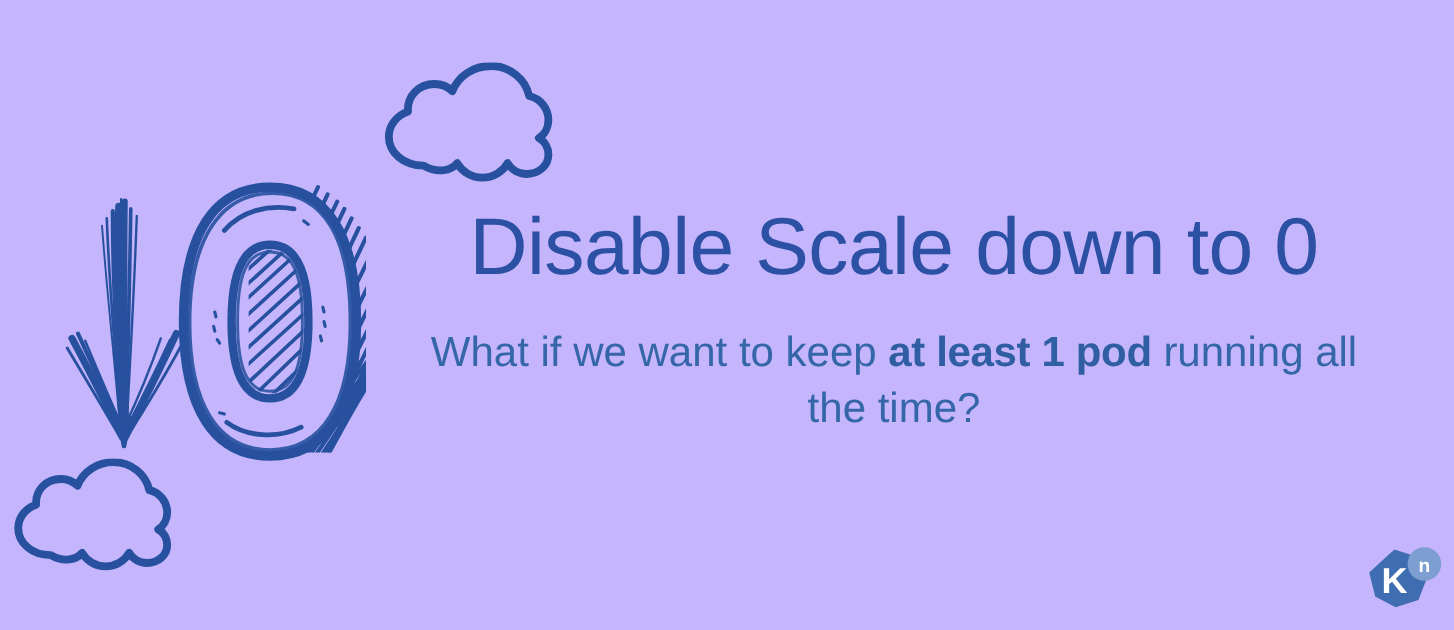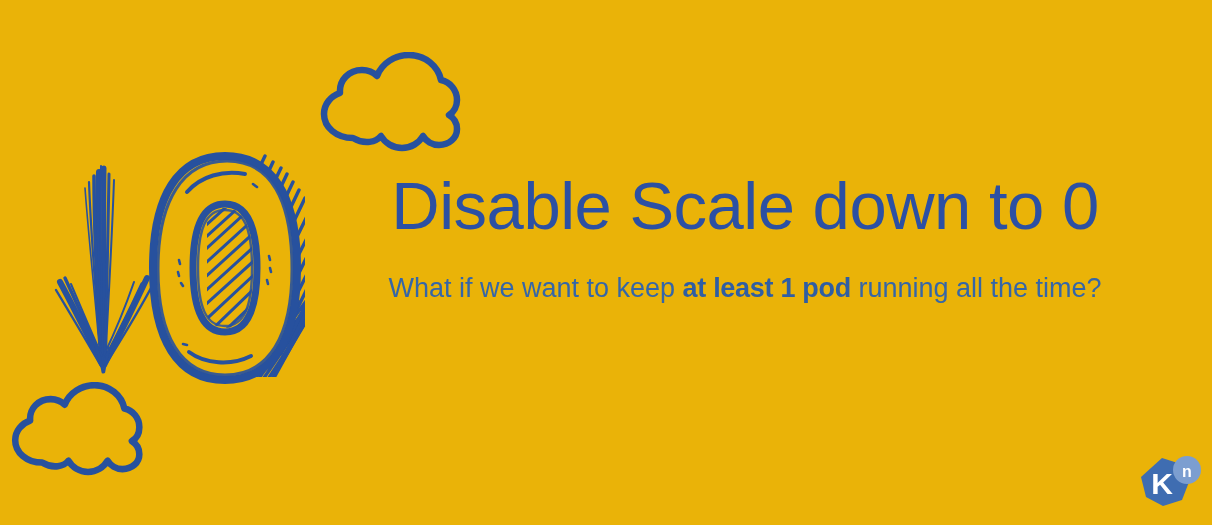--- a/index.html
+++ b/index.html
@@ -7,21 +7,21 @@
     padding: 0;
     background: #ffffff;
   }
   body {
     font-family: "Liberation Sans", sans-serif;
   }
   #slide {
     position: relative;
     width: 1212px;
     height: 525px;
-    background: #eab308;
+    background: #c4b5fd;
     overflow: hidden;
   }
 
   
   .art {
     position: absolute;
     pointer-events: none;
   }
   #cloud-top    { left: 312px; top: 52px;  width: 150px; height: 100px; }
   #cloud-bottom { left: 4px;   top: 382px; width: 140px; height: 94px;  }
@@ -41,21 +41,21 @@
     font-size: 67px;
     line-height: 1.0;
     font-weight: 400;
     letter-spacing: -0.5px;
     color: #2c50a3;
     white-space: nowrap;
   }
   #slide-subtitle {
     margin: 0;
     padding-top: 31px;
-    font-size: 27px;
+    font-size: 35px;
     line-height: 1.35;
     font-weight: 400;
     color: #3566a8;
   }
   #slide-subtitle .em {
     font-weight: 700;
     color: #2f5ea3;
     letter-spacing: -0.3px;
   }
 

